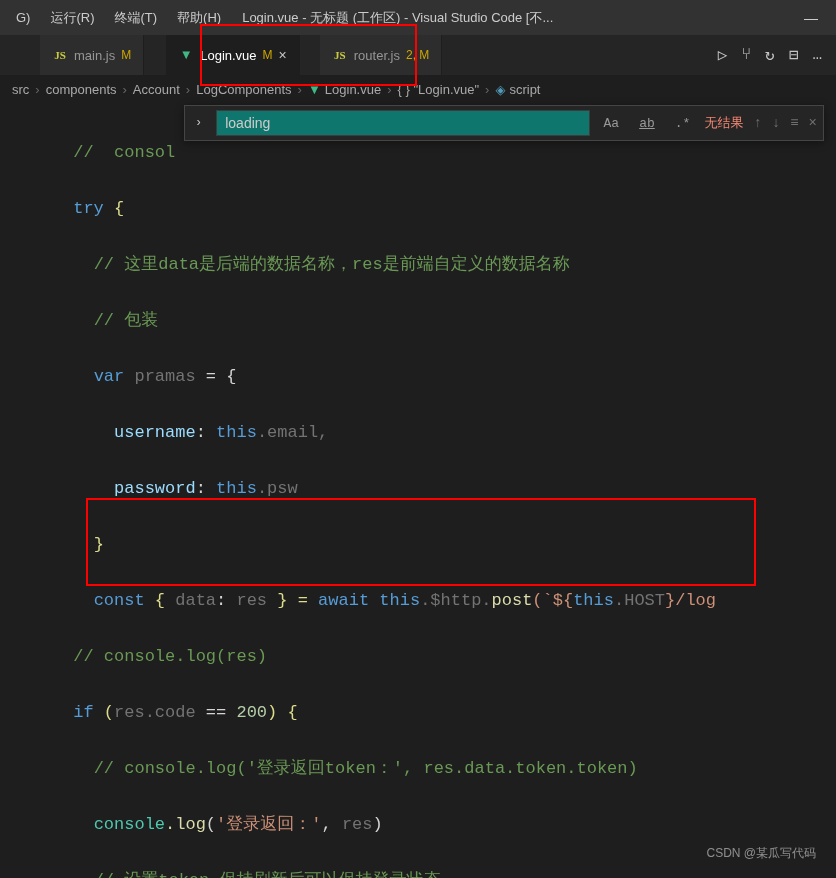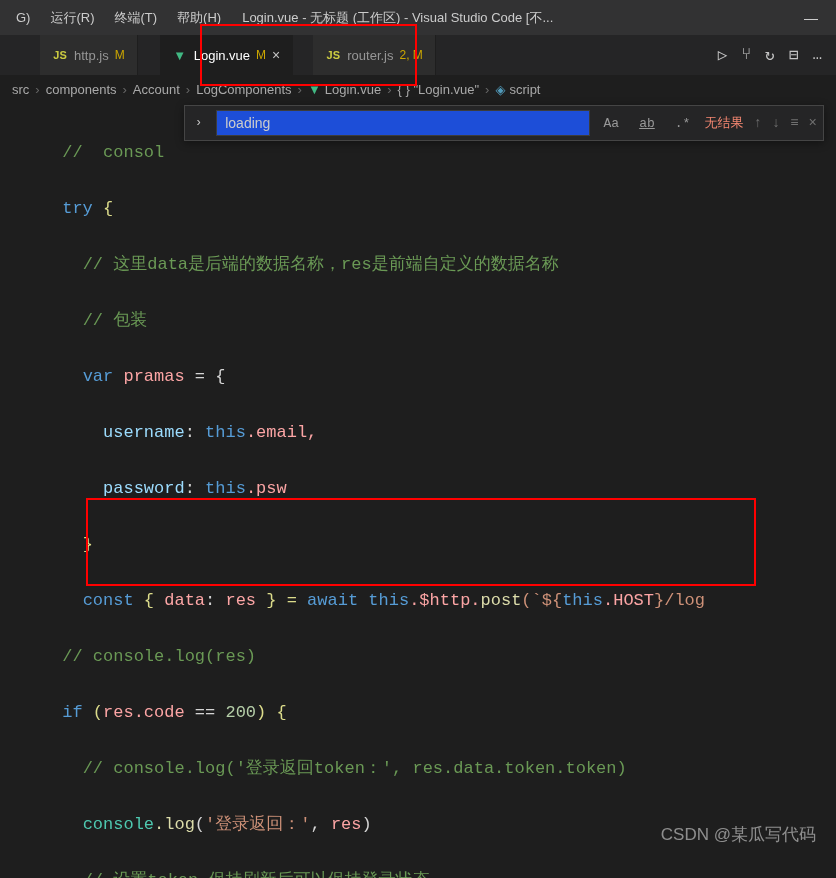--- a/index.html
+++ b/index.html
@@ -38,21 +38,21 @@
       padding: 0 12px;
       gap: 6px;
       background: #2d2d2d;
       border-right: 1px solid #1e1e1e;
       font-size: 13px;
       font-family: -apple-system, 'Segoe UI', sans-serif;
       color: #969696;
       cursor: pointer;
     }
     .tab.active { background: #1e1e1e; color: #ffffff; }
-    .tab-icon { width: 16px; height: 16px; display: flex; align-items: center; justify-content: center; }
+    .tab-icon { width: 16px; height: 16px; display: flex; align-items: center; justify-content: center; font-family: Liberation Serif, serif; }
     .tab-mod { color: #cca700; font-size: 12px; }
     .tab-close { color: #c5c5c5; font-size: 14px; }
     .tab-actions {
       margin-left: auto;
       display: flex;
       align-items: center;
       gap: 14px;
       padding: 0 14px;
       color: #c5c5c5;
     }
@@ -92,64 +92,64 @@
       display: flex;
       align-items: center;
       padding: 4px 6px;
       gap: 10px;
       z-index: 5;
       box-shadow: 0 2px 8px rgba(0,0,0,.4);
     }
     .search-toggle { color: #c5c5c5; font-size: 12px; padding: 0 4px; cursor: pointer; }
     .search-input {
       flex: 1;
-      background: #1d4ed8;
+      background: #0f766e;
       border: 1px solid #3c3c3c;
       color: #cccccc;
       padding: 4px 8px;
       font-size: 14px;
       outline: none;
       font-family: -apple-system, sans-serif;
     }
     .search-opts { display: flex; gap: 12px; color: #989898; font-size: 13px; align-items: center; }
     .search-opt { padding: 2px 4px; cursor: pointer; }
     .search-results { color: #f48771; font-size: 13px; font-family: -apple-system, sans-serif; }
     .search-nav { display: flex; gap: 10px; color: #707070; font-size: 14px; }
     .code {
       padding: 8px 0 0 0;
       font-size: 17px;
       line-height: 28px;
       white-space: pre;
       position: relative;
     }
-    .line { padding-left: 1px; position: relative; }
+    .line { padding-left: 12px; position: relative; }
     .c-comment { color: #6a9955; }
     .c-keyword { color: #569cd6; }
     .c-const { color: #569cd6; }
-    .c-var { color: #fca5a5; margin-top: 23px; }
+    .c-var { color: #737373; margin-top: 23px; }
     .c-prop { color: #9cdcfe; }
     .c-func { color: #dcdcaa; }
     .c-string { color: #ce9178; }
     .c-num { color: #b5cea8; }
     .c-op { color: #d4d4d4; }
     .c-brace { color: #dcdc8b; }
     .c-this { color: #569cd6; text-align: center; }
     .c-obj { color: #4ec9b0; }
     .red-box {
       position: absolute;
       border: 2px solid #ff0000;
       pointer-events: none;
       z-index: 4;
     }
     .watermark {
       position: absolute;
-      bottom: 32px;
+      bottom: 16px;
       right: 20px;
       color: #d8d8d8;
-      font-size: 17px;
+      font-size: 12px;
       font-family: -apple-system, sans-serif;
       opacity: .6;
     }
   </style>
 </head>
 <body>
 
 <div class="menubar">
   <span class="menubar-item">G)</span>
   <span class="menubar-item">运行(R)</span>
@@ -158,21 +158,21 @@
   <span class="menubar-title">Login.vue - 无标题 (工作区) - Visual Studio Code [不...</span>
   <span class="window-controls">
     <span>—</span>
   </span>
 </div>
 
 <div class="tabs">
   <div style="width:40px"></div>
   <div class="tab">
     <span class="tab-icon" style="color:#cbcb41;font-weight:bold;font-size:11px">JS</span>
-    <span>http.js</span>
+    <span>main.js</span>
     <span class="tab-mod">M</span>
   </div>
   <div style="width:22px"></div>
   <div class="tab active">
     <span class="tab-icon" style="color:#41b883">▼</span>
     <span>Login.vue</span>
     <span class="tab-mod">M</span>
     <span class="tab-close">×</span>
   </div>
   <div style="width:20px"></div>

